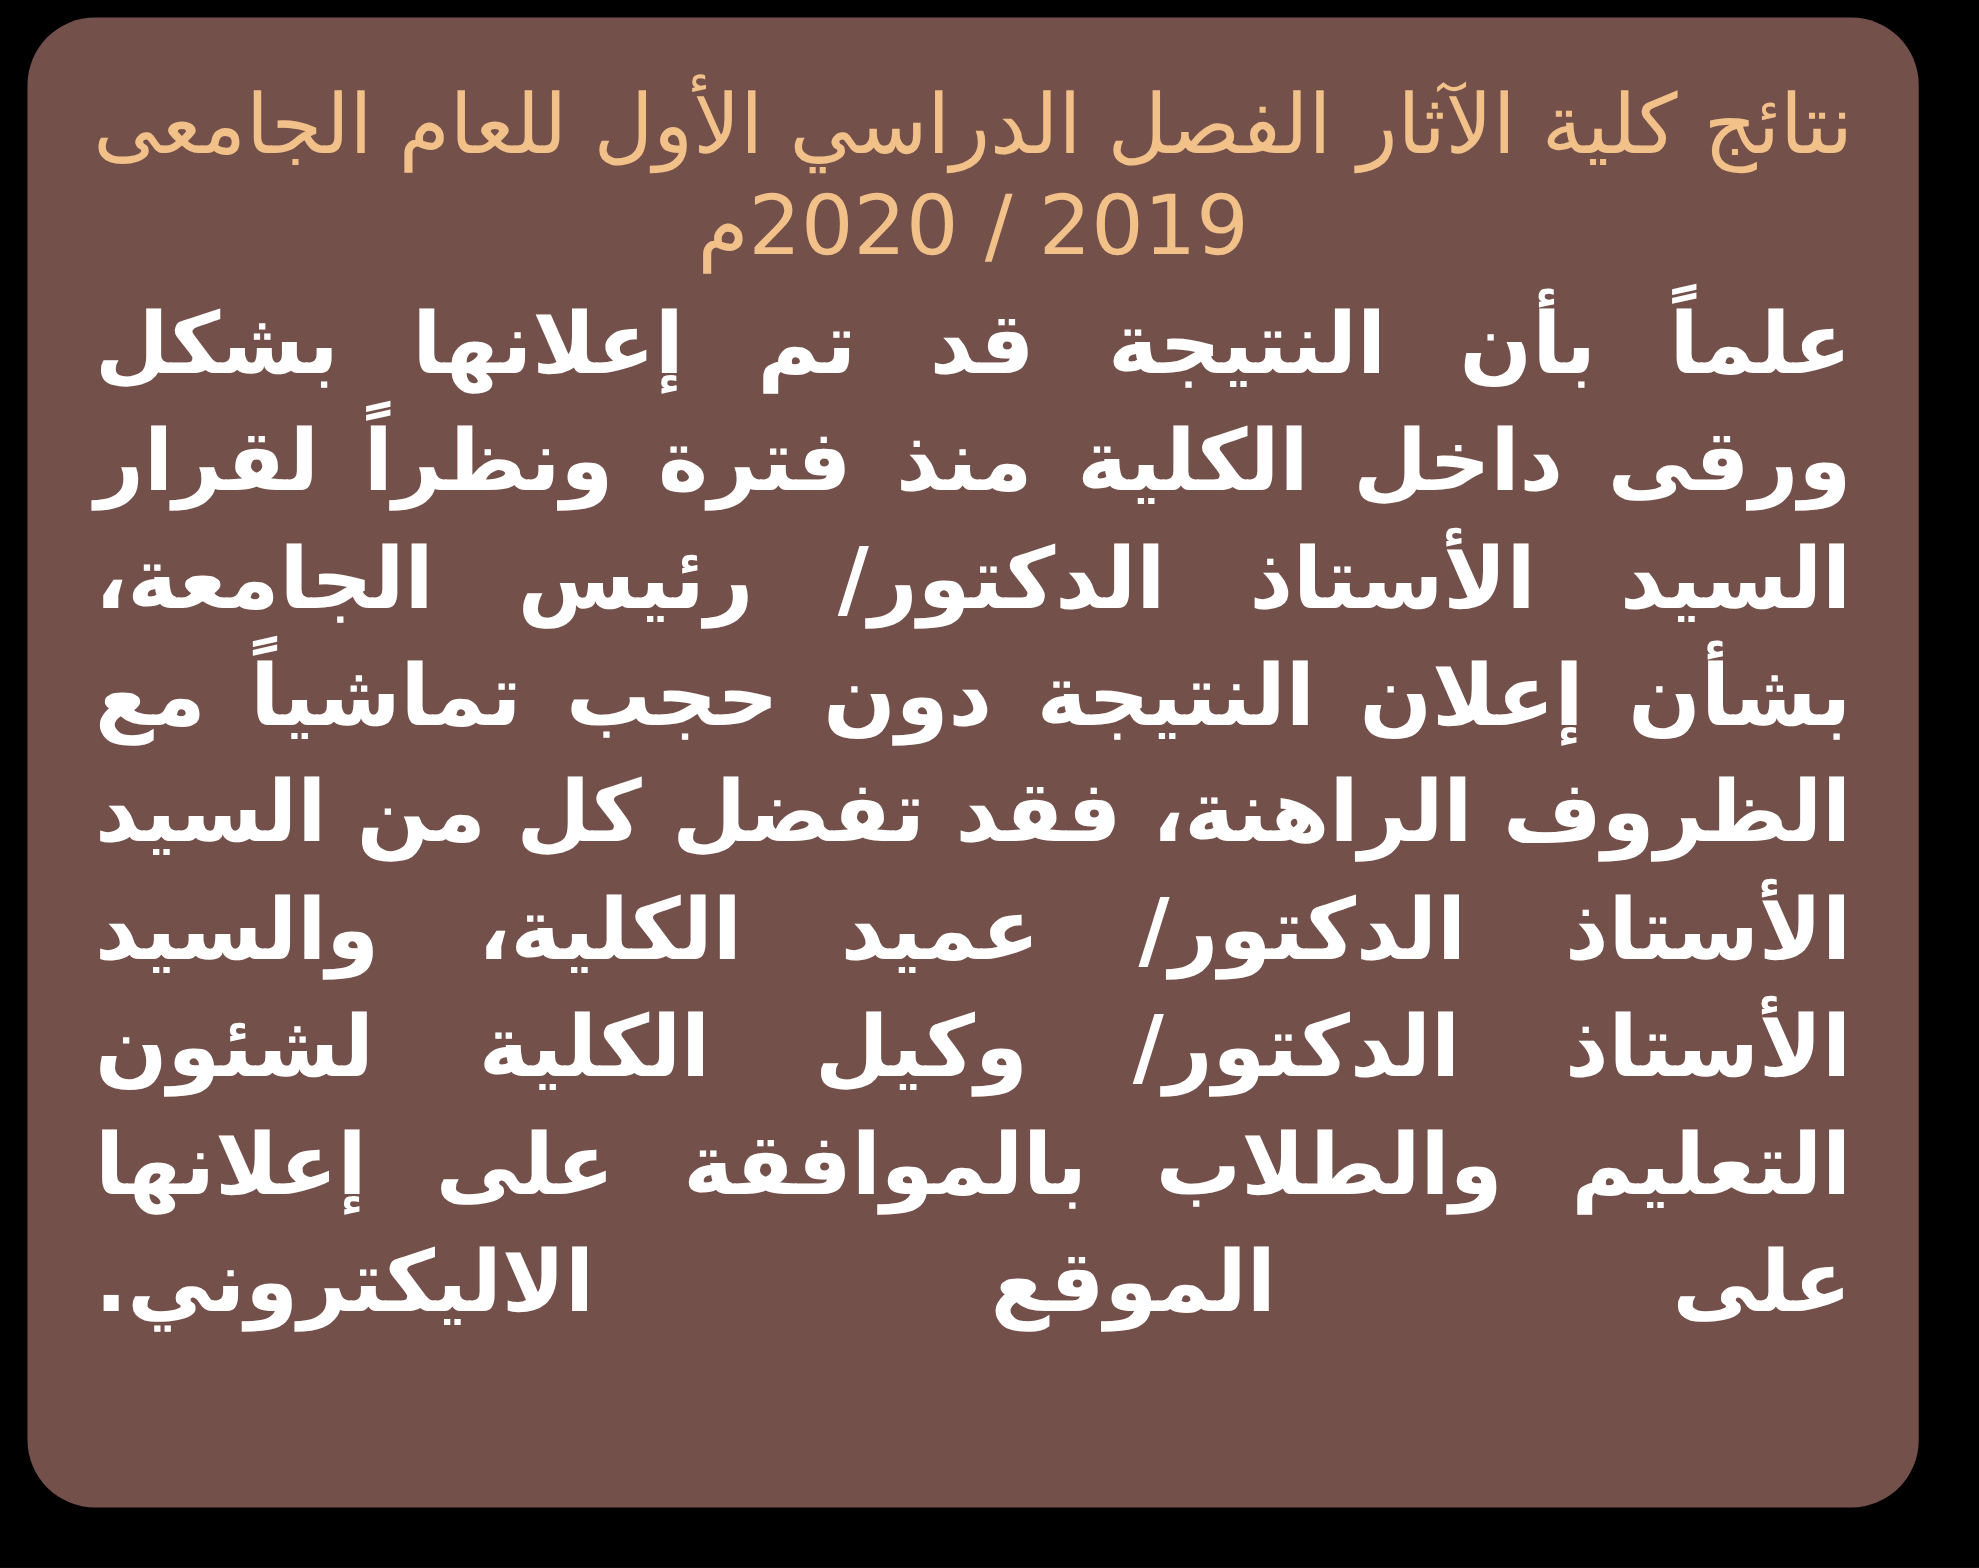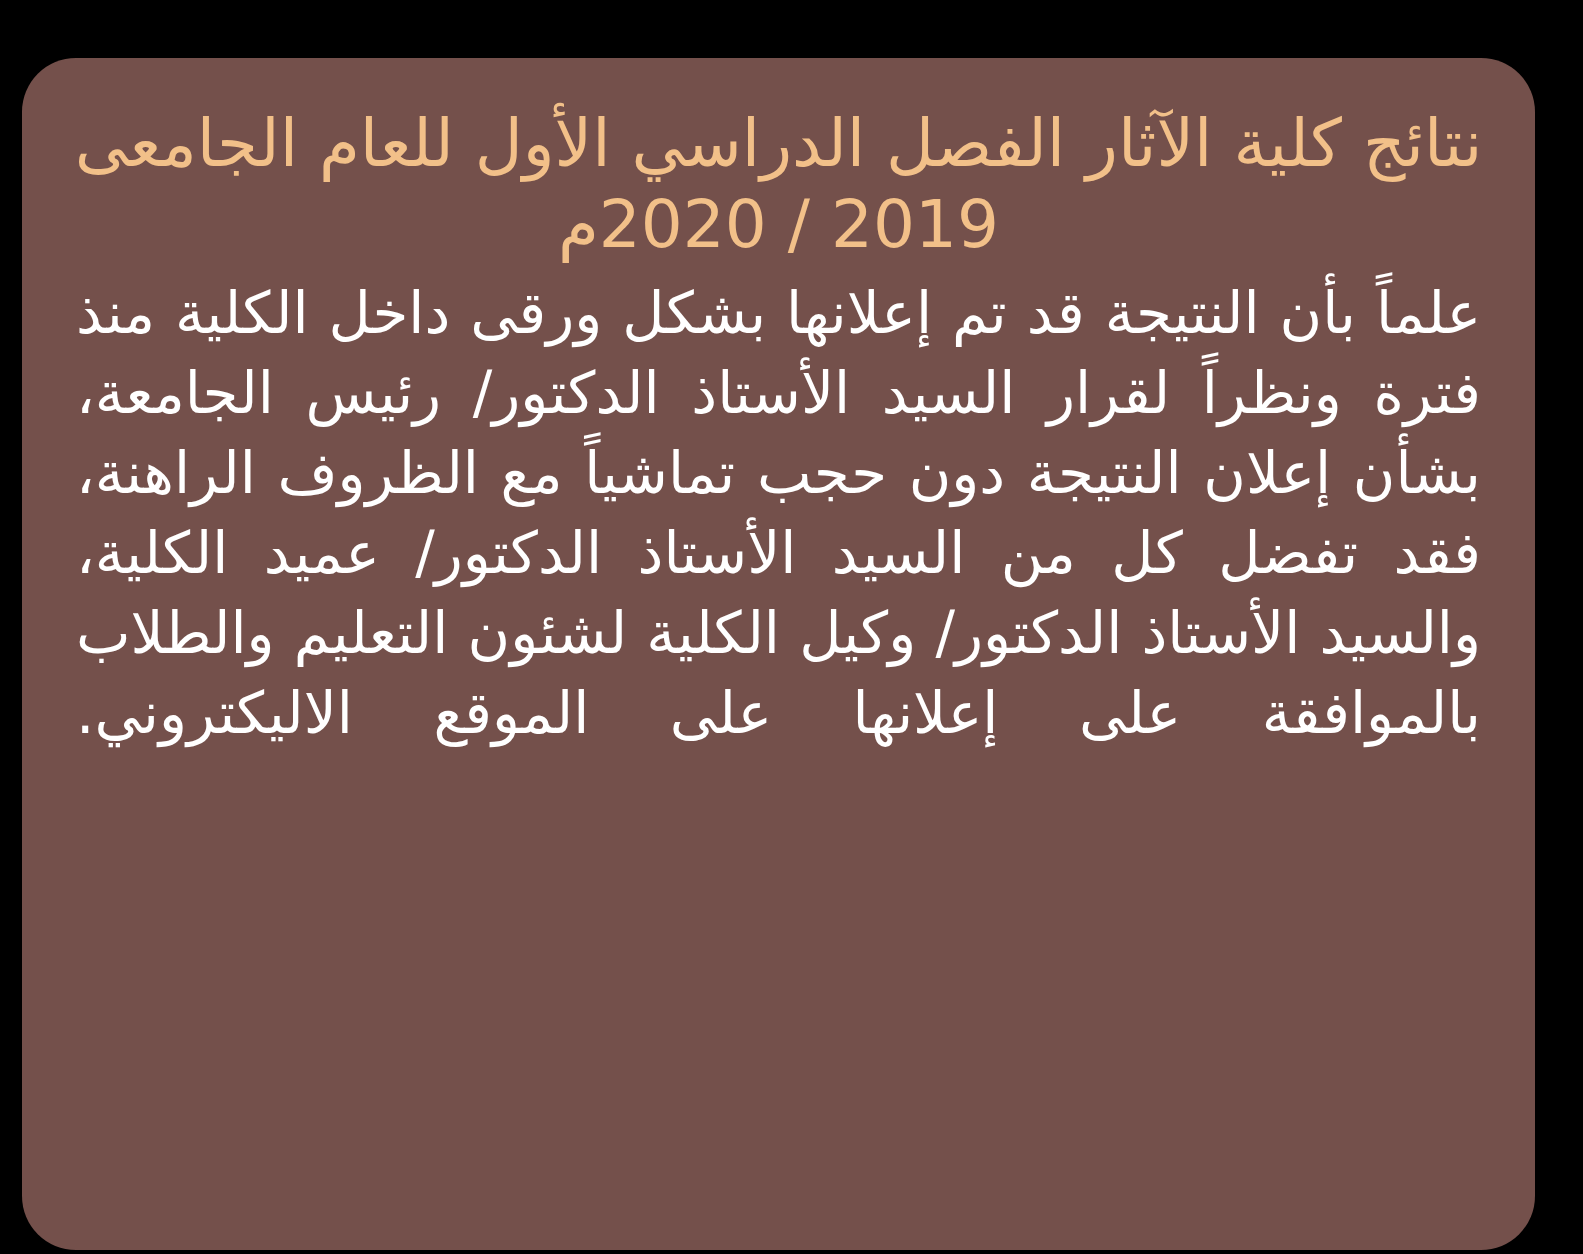--- a/index.html
+++ b/index.html
@@ -27,41 +27,40 @@
     left: 22px;
     top: 14px;
     width: 1513px;
     height: 1192px;
     background: #74504b;
     border-radius: 54px;
     box-shadow: 10px 12px 14px rgba(0,0,0,0.55);
     box-sizing: border-box;
     padding: 46px 44px 30px 44px;
     overflow: hidden;
-    margin-top: 44px;
   }
   .title {
     color: #f2c089;
     font-size: 66px;
     line-height: 1.22;
     text-align: center;
     font-weight: normal;
     margin: 0 0 4px 0;
     direction: rtl;
     letter-spacing: 0px;
   }
   .body-text {
     color: #ffffff;
-    font-size: 58px;
+    font-size: 68px;
     line-height: 1.38;
     text-align: justify;
     text-align-last: justify;
     direction: rtl;
     margin: 8px 10px 0 10px;
-    font-weight: normal;
+    font-weight: bold;
   }
 </style>
 </head>
 <body>
 
 <div class="poster">
   <div class="card">
     <h1 class="title">نتائج كلية الآثار الفصل الدراسي الأول للعام الجامعى 2019 / 2020م</h1>
     <p class="body-text">علماً بأن النتيجة قد تم إعلانها بشكل ورقى داخل الكلية منذ فترة ونظراً لقرار السيد الأستاذ الدكتور/ رئيس الجامعة، بشأن إعلان النتيجة دون حجب تماشياً مع الظروف الراهنة، فقد تفضل كل من السيد الأستاذ الدكتور/ عميد الكلية، والسيد الأستاذ الدكتور/ وكيل الكلية لشئون التعليم والطلاب بالموافقة على إعلانها على الموقع الاليكتروني.</p>
   </div>

